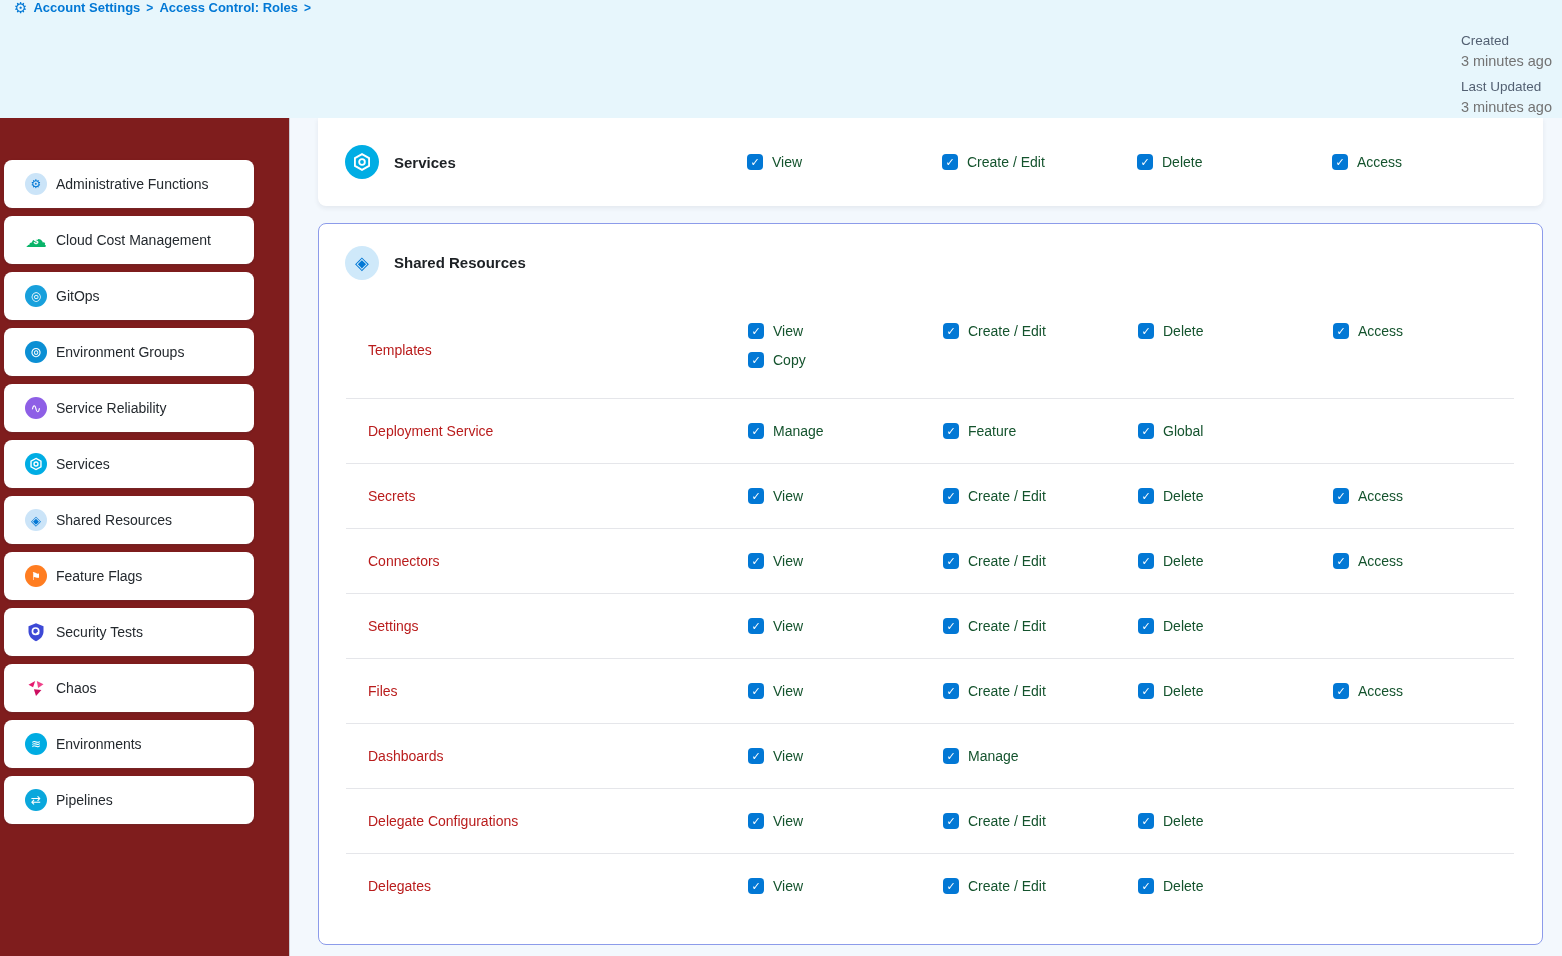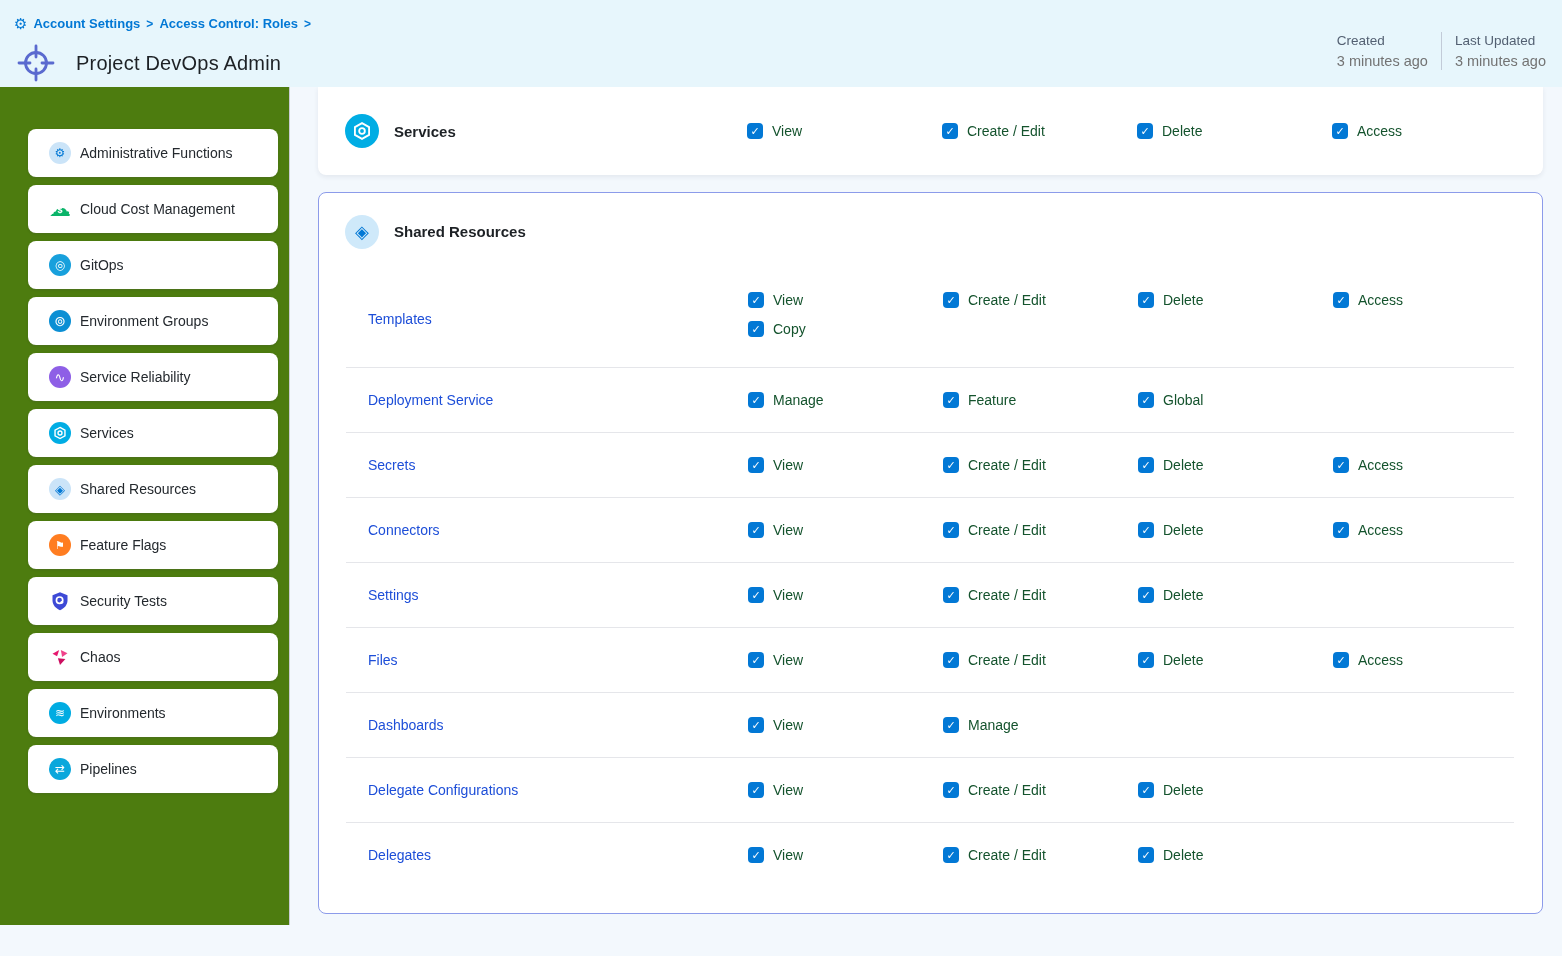--- a/index.html
+++ b/index.html
@@ -1,37 +1,37 @@
 <!DOCTYPE html>
 <html><head>
 <meta charset="utf-8">
 <style>
   * { margin:0; padding:0; box-sizing:border-box; }
   html,body { width:1562px; height:956px; overflow:hidden; }
   body { font-family:"Liberation Sans","DejaVu Sans",sans-serif; background:#f3f8fd; color:#22272d; }
 
   
-  .header { height:87px; background:#e7f6fc; position:relative; padding:16px 0 0 14px; }
+  .header { height:118px; background:#e7f6fc; position:relative; padding:0 0 0 14px; }
   .breadcrumb { display:flex; align-items:center; gap:6px; font-size:13px; font-weight:600; color:#0278d5; }
   .bc-gear { font-size:15px; line-height:1; color:#0278d5; }
   .bc-gear::before { content:"⚙"; }
   .bc-link { color:#0278d5; text-decoration:none; cursor:pointer; }
   .bc-sep { color:#0278d5; font-size:12px; }
   .title-row { display:flex; align-items:center; margin-top:12px; }
   .title-icon { width:40px; height:40px; margin-left:2px; }
   .page-title { font-size:20px; font-weight:500; color:#1d2125; margin-left:20px; letter-spacing:.2px; }
-  .header-meta { position:absolute; top:30px; right:16px; display:flex; align-items:stretch; }
+  .header-meta { position:absolute; top:30px; right:10px; display:flex; align-items:stretch;flex-direction:column; }
   .meta-block { display:flex; flex-direction:column; line-height:21px; }
   .meta-label { font-size:13.5px; color:#536072; }
   .meta-value { font-size:14.5px; color:#737373; }
   .meta-divider { width:1px; background:#c2cbd8; margin:2px 13px; }
 
   
   .body-wrap { display:flex; height:838px; }
-  .sidebar { width:290px; background:#4d7c0f; border-right:1px solid #caccd4; padding:42px 0 0 28px; }
+  .sidebar { width:290px; background:#7f1d1d; border-right:1px solid #caccd4; padding:42px 0 0 4px; }
   .side-card { width:250px; height:48px; background:#fff; border-radius:8px; margin-bottom:8px;
                display:flex; align-items:center; padding-left:21px; cursor:pointer;
                box-shadow:0 1px 3px rgba(40,41,61,.12), 0 1px 1px rgba(96,97,112,.10); }
   .side-label { font-size:14px; color:#24292e; margin-left:9px; }
   .sicon { width:22px; height:22px; border-radius:50%; display:flex; align-items:center; justify-content:center;
            font-size:12px; line-height:1; flex:0 0 22px; position:relative; }
   .sicon svg { display:block; }
   .i-admin  { background:#cbe4f8; color:#0278d5; }
   .i-ccm    { background:transparent; color:#09b469; font-size:22px; }
   .i-ccm .dollar { position:absolute; left:50%; top:55%; transform:translate(-50%,-50%); font-size:9px; font-weight:bold; color:#fff; }
@@ -64,48 +64,38 @@
 
   .card-shared { margin-top:17px; height:722px; border:1px solid #8c9bea; border-radius:8px; }
   .shared-head { height:77px; display:flex; align-items:center; padding-left:26px; }
   .rows-wrap { margin:0 28px 0 27px; }
   .prow { display:grid; grid-template-columns:402px 195px 195px 195px 1fr; align-items:center; min-height:65px; }
   .prow + .prow { border-top:1px solid #e5e6ea; }
   .prow-tall { min-height:97px; align-items:start; }
   .prow-tall .row-label { align-self:center; }
   .prow-tall .cbcell { padding-top:22px; }
   .cb-stack { display:flex; flex-direction:column; gap:13px; }
-  .row-label { font-size:14px; color:#1d4ed8; padding-left:22px; }
+  .row-label { font-size:14px; color:#b91c1c; padding-left:22px; }
 
   .cb { display:flex; align-items:center; gap:9px; cursor:pointer; }
   .cbx { width:16px; height:16px; border-radius:4px; background:#0278d5; display:flex; align-items:center;
          justify-content:center; flex:0 0 16px; }
   .cbx::after { content:"✓"; color:#fff; font-size:11px; font-weight:bold; line-height:1; }
   .cb-text { font-size:14px; color:#14532d; }
 </style>
 </head>
 <body>
 
 <div class="header">
   <div class="breadcrumb">
     <span class="bc-gear"></span>
     <a class="bc-link">Account Settings</a>
     <span class="bc-sep">&gt;</span>
     <a class="bc-link">Access Control: Roles</a>
     <span class="bc-sep">&gt;</span>
-  </div>
-  <div class="title-row">
-    <svg class="title-icon" viewBox="0 0 40 40">
-      <circle cx="20" cy="20" r="10.5" fill="none" stroke="#5a6acf" stroke-width="2.8"></circle>
-      <line x1="20" y1="3" x2="20" y2="14" stroke="#5a6acf" stroke-width="2.8" stroke-linecap="round"></line>
-      <line x1="20" y1="26" x2="20" y2="37" stroke="#5a6acf" stroke-width="2.8" stroke-linecap="round"></line>
-      <line x1="3" y1="20" x2="14" y2="20" stroke="#5a6acf" stroke-width="2.8" stroke-linecap="round"></line>
-      <line x1="26" y1="20" x2="37" y2="20" stroke="#5a6acf" stroke-width="2.8" stroke-linecap="round"></line>
-    </svg>
-    <h1 class="page-title">Project DevOps Admin</h1>
   </div>
   <div class="header-meta">
     <div class="meta-block">
       <span class="meta-label">Created</span>
       <span class="meta-value">3 minutes ago</span>
     </div>
     <div class="meta-divider"></div>
     <div class="meta-block">
       <span class="meta-label">Last Updated</span>
       <span class="meta-value">3 minutes ago</span>

